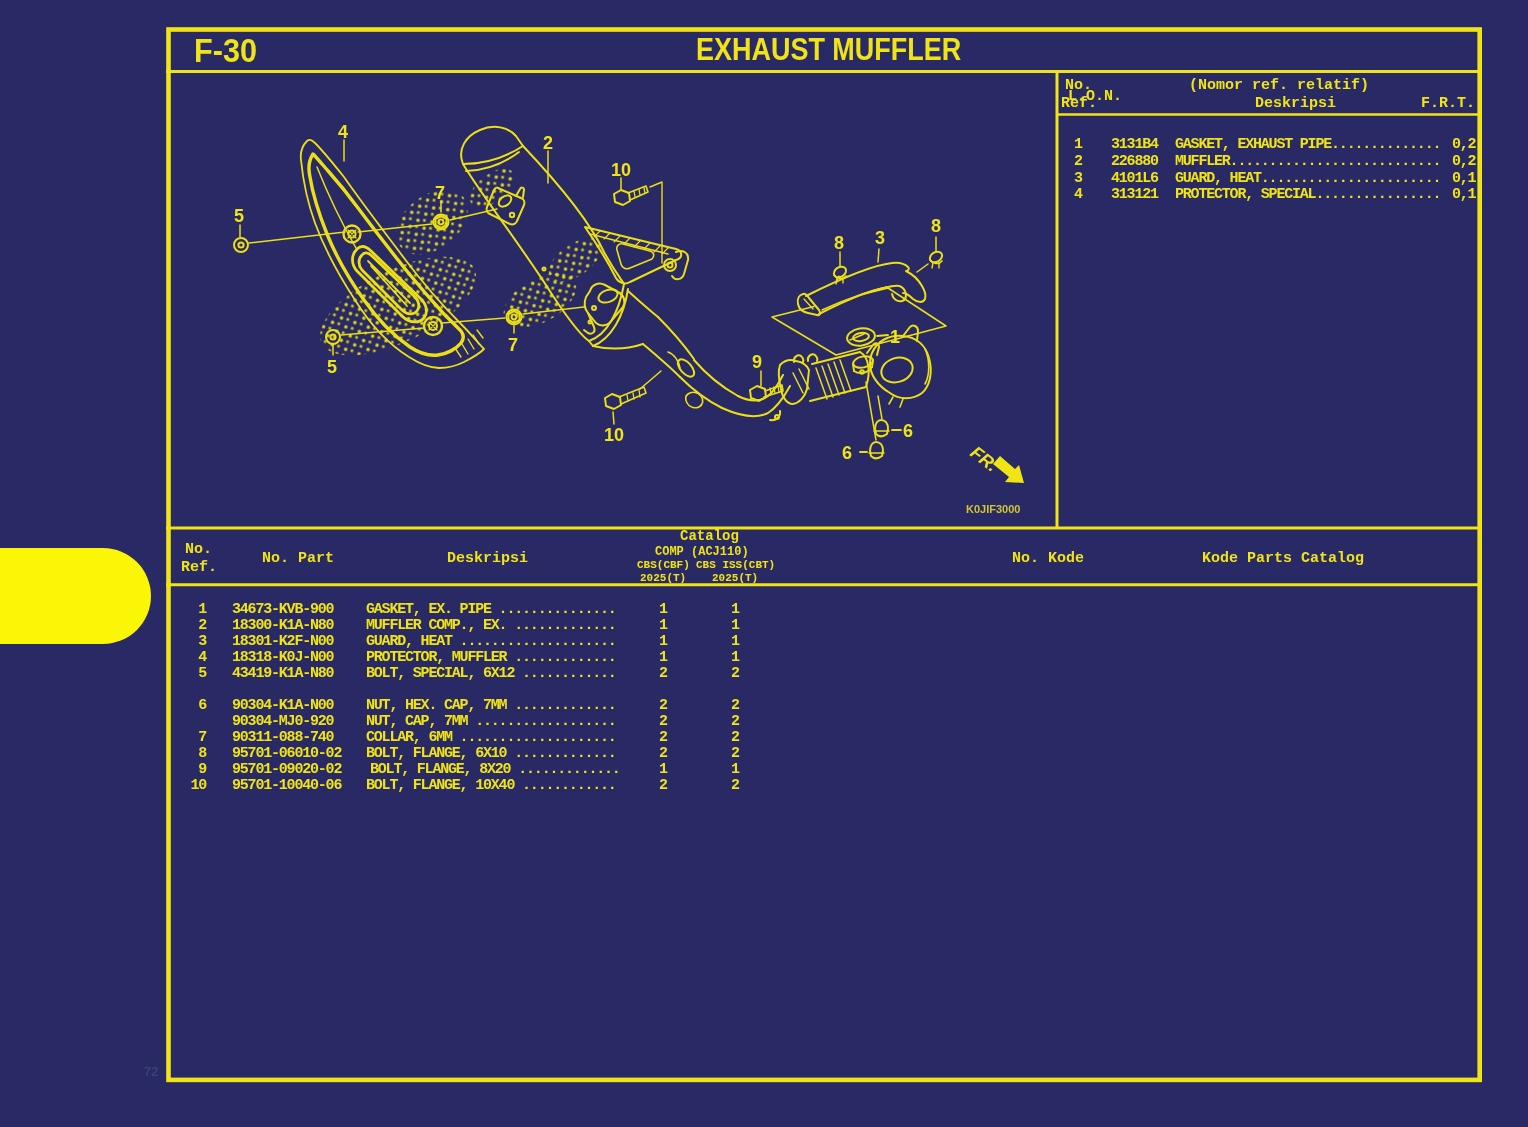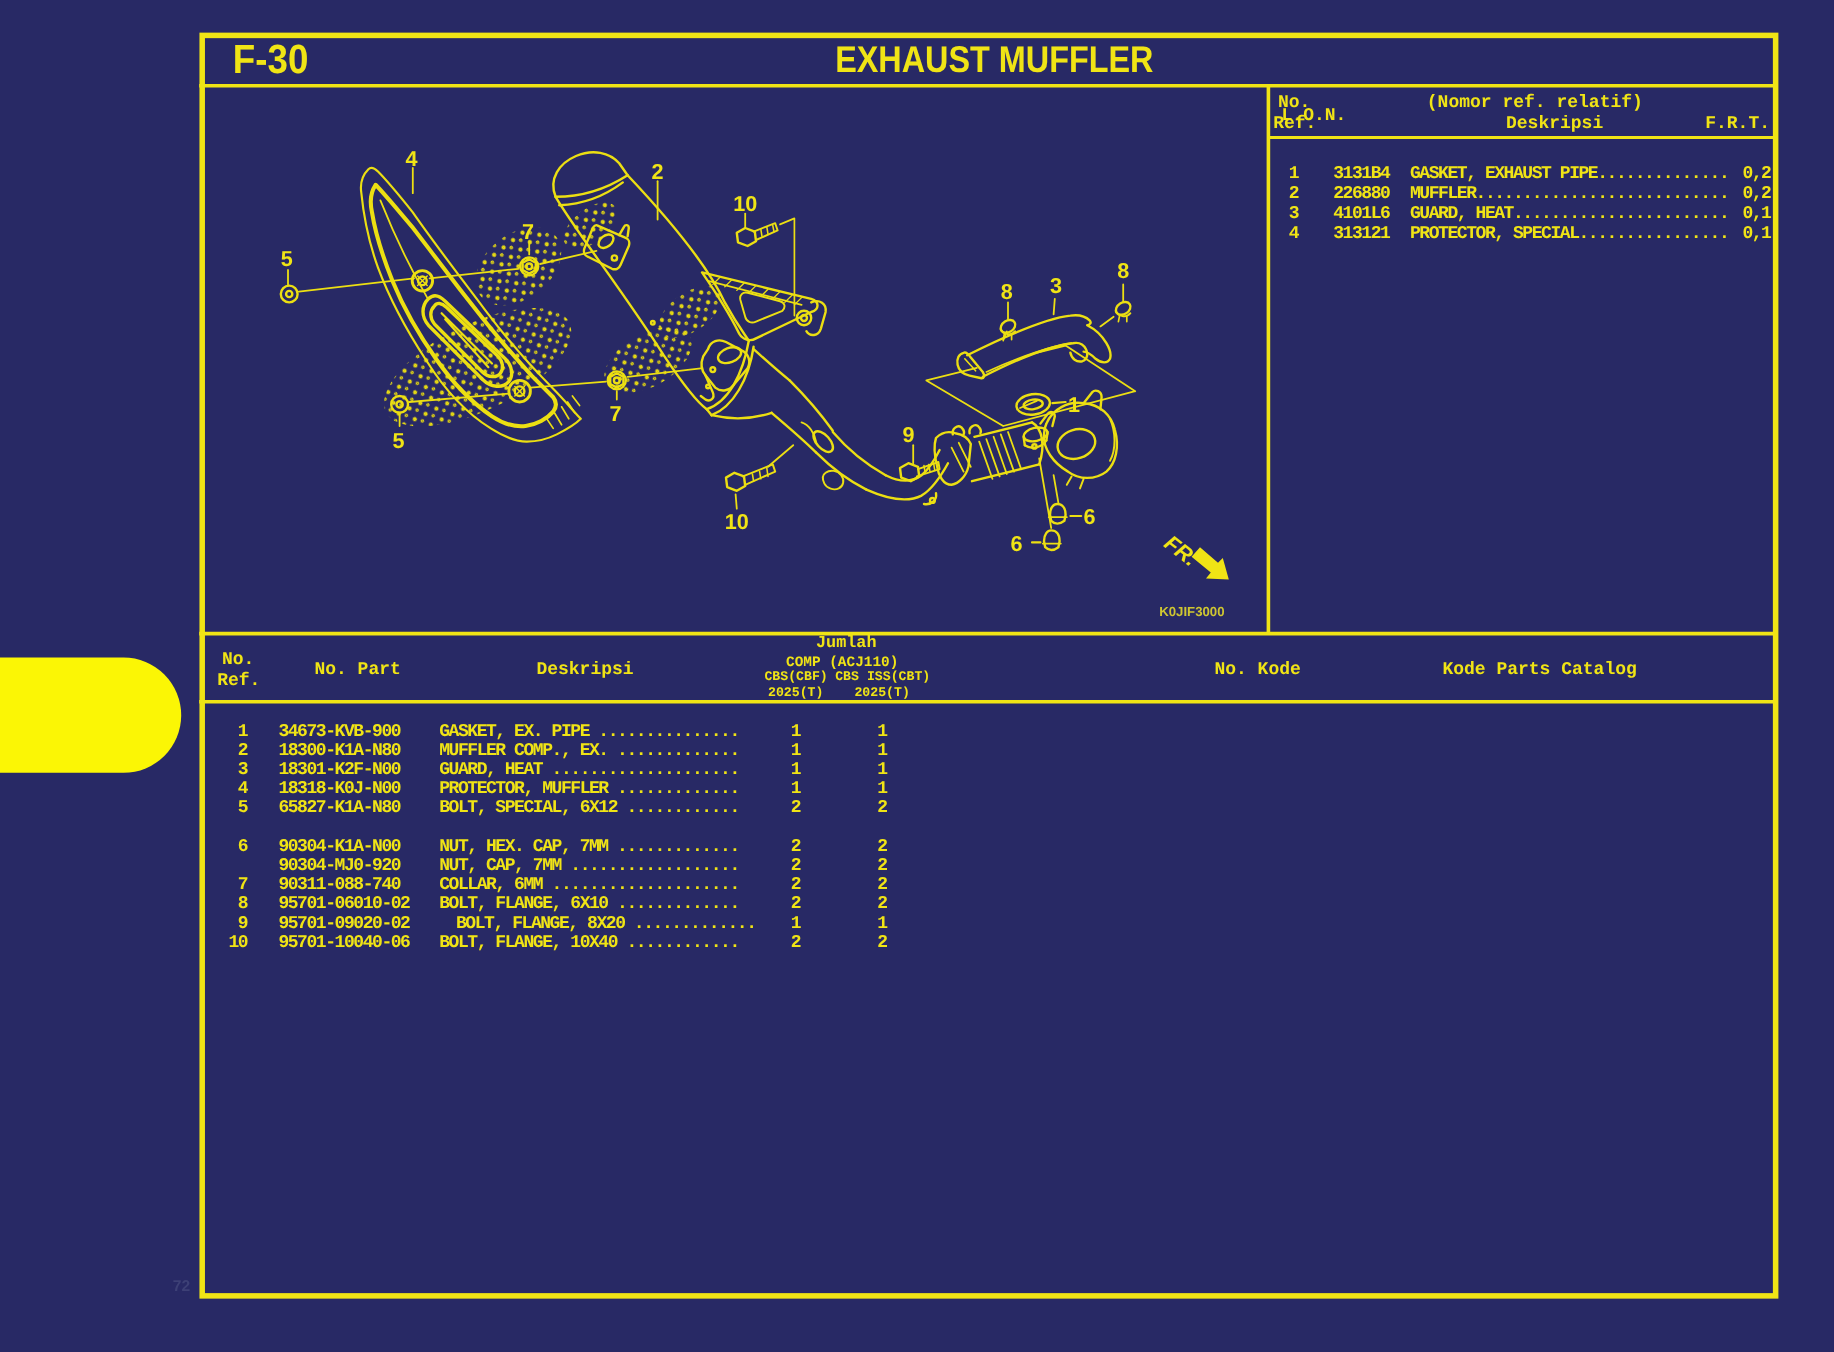--- a/index.html
+++ b/index.html
@@ -287,21 +287,21 @@
 <div class="abs mono d13" style="left:1452px;top:170.5px">0,1</div>
 <div class="abs mono d13" style="left:1074px;top:186.5px">4</div>
 <div class="abs mono d13" style="left:1111px;top:186.5px">313121</div>
 <div class="abs mono d13" style="left:1175px;top:186.5px">PROTECTOR, SPECIAL................</div>
 <div class="abs mono d13" style="left:1452px;top:186.5px">0,1</div>
 
 <div class="abs mono h15" style="left:185px;top:542px">No.</div>
 <div class="abs mono h15" style="left:181px;top:560px">Ref.</div>
 <div class="abs mono h15" style="left:262px;top:551px">No. Part</div>
 <div class="abs mono h15" style="left:447px;top:551px">Deskripsi</div>
-<div class="abs mono" style="left:680px;top:529px;font-size:14px;line-height:14px">Jumlah</div>
+<div class="abs mono" style="left:680px;top:529px;font-size:14px;line-height:14px">Catalog</div>
 <div class="abs mono h12" style="left:655px;top:546px">COMP (ACJ110)</div>
 <div class="abs mono h11" style="left:637px;top:560px">CBS(CBF)</div>
 <div class="abs mono h11" style="left:696px;top:560px">CBS ISS(CBT)</div>
 <div class="abs mono h11" style="left:640px;top:573px">2025(T)</div>
 <div class="abs mono h11" style="left:712px;top:573px">2025(T)</div>
 <div class="abs mono h15" style="left:1012px;top:551px">No. Kode</div>
 <div class="abs mono h15" style="left:1202px;top:551px">Kode Parts Catalog</div>
 
 <div class="abs mono d13" style="left:160px;top:601.5px;width:46px;text-align:right">1</div>
 <div class="abs mono d13" style="left:232px;top:601.5px">34673-KVB-900</div>
@@ -317,21 +317,21 @@
 <div class="abs mono d13" style="left:232px;top:633.5px">18301-K2F-N00</div>
 <div class="abs mono d13" style="left:366px;top:633.5px">GUARD, HEAT ....................</div>
 <div class="abs mono d13" style="left:659px;top:633.5px">1</div>
 <div class="abs mono d13" style="left:731px;top:633.5px">1</div>
 <div class="abs mono d13" style="left:160px;top:649.5px;width:46px;text-align:right">4</div>
 <div class="abs mono d13" style="left:232px;top:649.5px">18318-K0J-N00</div>
 <div class="abs mono d13" style="left:366px;top:649.5px">PROTECTOR, MUFFLER .............</div>
 <div class="abs mono d13" style="left:659px;top:649.5px">1</div>
 <div class="abs mono d13" style="left:731px;top:649.5px">1</div>
 <div class="abs mono d13" style="left:160px;top:665.5px;width:46px;text-align:right">5</div>
-<div class="abs mono d13" style="left:232px;top:665.5px">65827-K1A-N80</div>
+<div class="abs mono d13" style="left:232px;top:665.5px">43419-K1A-N80</div>
 <div class="abs mono d13" style="left:366px;top:665.5px">BOLT, SPECIAL, 6X12 ............</div>
 <div class="abs mono d13" style="left:659px;top:665.5px">2</div>
 <div class="abs mono d13" style="left:731px;top:665.5px">2</div>
 <div class="abs mono d13" style="left:160px;top:697.5px;width:46px;text-align:right">6</div>
 <div class="abs mono d13" style="left:232px;top:697.5px">90304-K1A-N00</div>
 <div class="abs mono d13" style="left:366px;top:697.5px">NUT, HEX. CAP, 7MM .............</div>
 <div class="abs mono d13" style="left:659px;top:697.5px">2</div>
 <div class="abs mono d13" style="left:731px;top:697.5px">2</div>
 <div class="abs mono d13" style="left:232px;top:713.5px">90304-MJ0-920</div>
 <div class="abs mono d13" style="left:366px;top:713.5px">NUT, CAP, 7MM ..................</div>
@@ -342,21 +342,21 @@
 <div class="abs mono d13" style="left:366px;top:729.5px">COLLAR, 6MM ....................</div>
 <div class="abs mono d13" style="left:659px;top:729.5px">2</div>
 <div class="abs mono d13" style="left:731px;top:729.5px">2</div>
 <div class="abs mono d13" style="left:160px;top:745.5px;width:46px;text-align:right">8</div>
 <div class="abs mono d13" style="left:232px;top:745.5px">95701-06010-02</div>
 <div class="abs mono d13" style="left:366px;top:745.5px">BOLT, FLANGE, 6X10 .............</div>
 <div class="abs mono d13" style="left:659px;top:745.5px">2</div>
 <div class="abs mono d13" style="left:731px;top:745.5px">2</div>
 <div class="abs mono d13" style="left:160px;top:761.5px;width:46px;text-align:right">9</div>
 <div class="abs mono d13" style="left:232px;top:761.5px">95701-09020-02</div>
-<div class="abs mono d13" style="left:380px;top:761.5px">BOLT, FLANGE, 8X20 .............</div>
+<div class="abs mono d13" style="left:370px;top:761.5px">BOLT, FLANGE, 8X20 .............</div>
 <div class="abs mono d13" style="left:659px;top:761.5px">1</div>
 <div class="abs mono d13" style="left:731px;top:761.5px">1</div>
 <div class="abs mono d13" style="left:160px;top:777.5px;width:46px;text-align:right">10</div>
 <div class="abs mono d13" style="left:232px;top:777.5px">95701-10040-06</div>
 <div class="abs mono d13" style="left:366px;top:777.5px">BOLT, FLANGE, 10X40 ............</div>
 <div class="abs mono d13" style="left:659px;top:777.5px">2</div>
 <div class="abs mono d13" style="left:731px;top:777.5px">2</div>
 
 <div class="abs sans" style="left:144px;top:1064px;font-size:13px;color:#3d4076">72</div>
 

